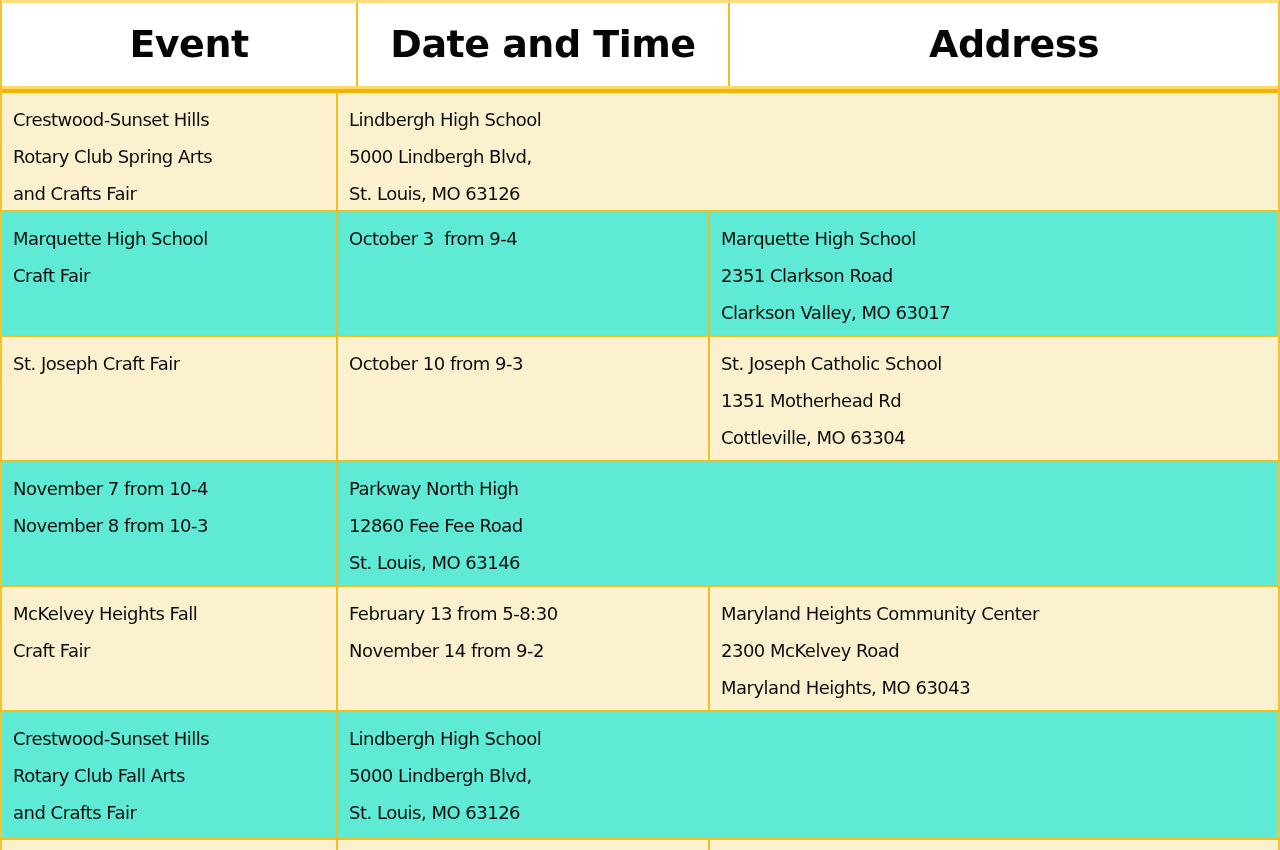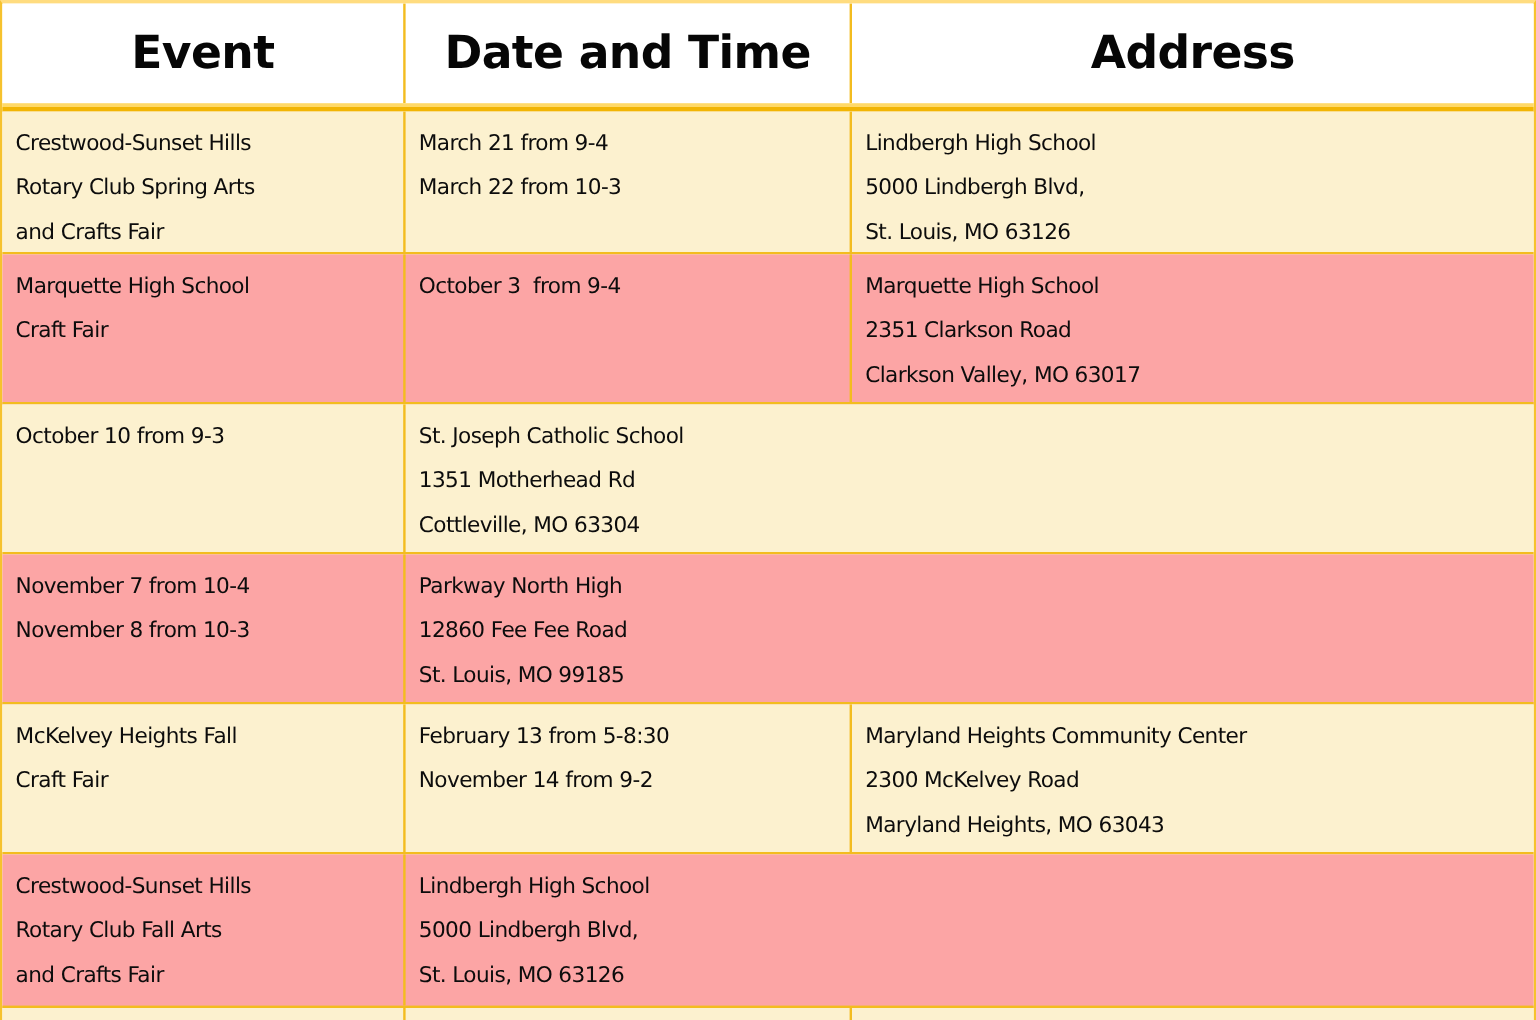--- a/index.html
+++ b/index.html
@@ -25,20 +25,21 @@
     display: grid;
     grid-template-columns: 336px 372px 568px;
     box-sizing: border-box;
     border-bottom: 2px solid #f3bc1f;
     flex: 0 0 auto;
   }
   .header-row {
     height: 83px;
     border-bottom: none;
     background: #ffffff;
+    margin-left: 20px;
   }
   .header-divider {
     height: 7px;
     flex: 0 0 auto;
     background: linear-gradient(to bottom, #ffd968 0%, #ffd968 40%, #f2b504 40%, #f2b504 100%);
   }
   .cell {
     box-sizing: border-box;
     border-right: 2px solid #f3bc1f;
     padding: 8px 16px 0 11px;
@@ -56,21 +57,21 @@
     align-items: center;
     justify-content: center;
     font-size: 38px;
     font-weight: bold;
     letter-spacing: -0.5px;
     color: #060606;
     padding: 0;
     white-space: nowrap;
   }
   .row-shaded { background: #fcf1cf; }
-  .row-white  { background: #fca5a5; }
+  .row-white  { background: #5eead4; }
   .r1 { height: 119px; }
   .r2, .r3, .r4, .r5 { height: 125px; }
   .r6 { height: 128px; }
   .partial-row {
     flex: 1 1 auto;
     background: #fcf1cf;
     border-bottom: none;
   }
 </style>
 </head>
@@ -83,49 +84,48 @@
     <div class="cell header-cell">Date and Time</div>
     <div class="cell header-cell">Address</div>
   </div>
 
   <div class="header-divider"></div>
 
   <div class="row row-shaded r1">
     <div class="cell">Crestwood-Sunset Hills
 Rotary Club Spring Arts
 and Crafts Fair</div>
-    <div class="cell">March 21 from 9-4
-March 22 from 10-3</div>
     <div class="cell">Lindbergh High School
 5000 Lindbergh Blvd,
 St. Louis, MO 63126</div>
   </div>
 
   <div class="row row-white r2">
     <div class="cell">Marquette High School
 Craft Fair</div>
     <div class="cell">October 3&nbsp; from 9-4</div>
     <div class="cell">Marquette High School
 2351 Clarkson Road
 Clarkson Valley, MO 63017</div>
   </div>
 
   <div class="row row-shaded r3">
+    <div class="cell">St. Joseph Craft Fair</div>
     <div class="cell">October 10 from 9-3</div>
     <div class="cell">St. Joseph Catholic School
 1351 Motherhead Rd
 Cottleville, MO 63304</div>
   </div>
 
   <div class="row row-white r4">
     <div class="cell">November 7 from 10-4
 November 8 from 10-3</div>
     <div class="cell">Parkway North High
 12860 Fee Fee Road
-St. Louis, MO 99185</div>
+St. Louis, MO 63146</div>
   </div>
 
   <div class="row row-shaded r5">
     <div class="cell">McKelvey Heights Fall
 Craft Fair</div>
     <div class="cell">February 13 from 5-8:30
 November 14 from 9-2</div>
     <div class="cell">Maryland Heights Community Center
 2300 McKelvey Road
 Maryland Heights, MO 63043</div>

